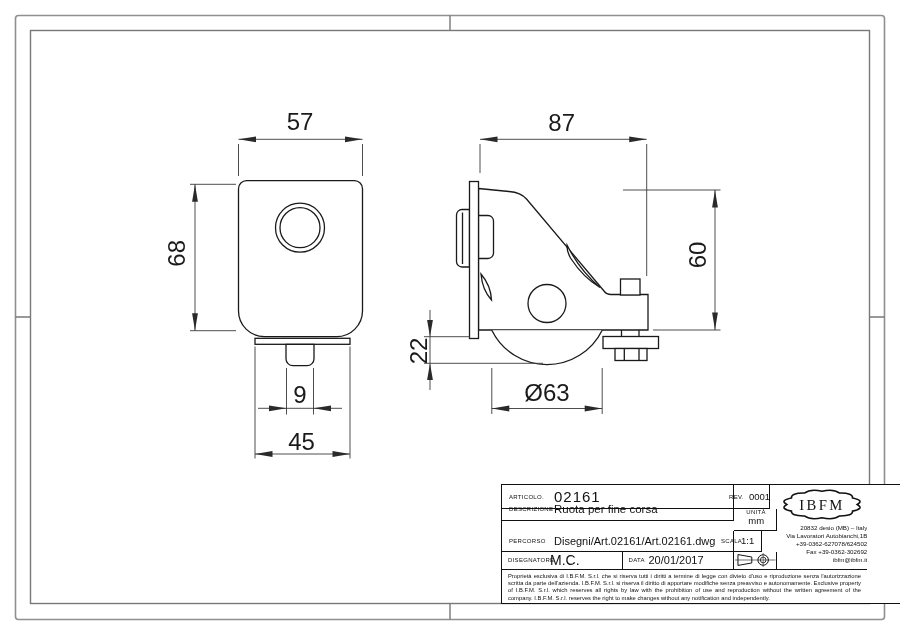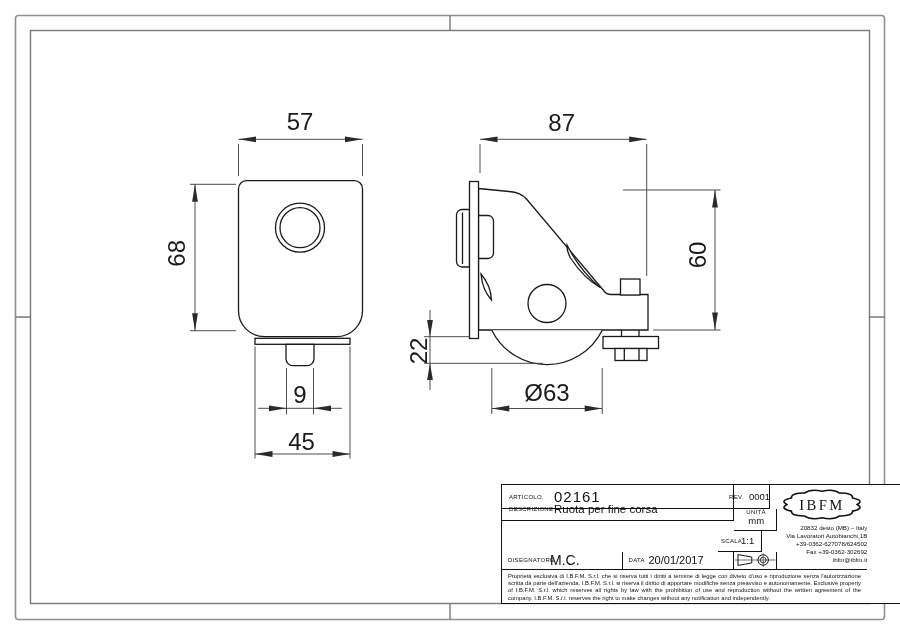--- a/index.html
+++ b/index.html
@@ -121,20 +121,24 @@
 <div class="titleblock">
 
   <div class="tb-cell colA br bb" style="left:0;top:0;width:231.5px;height:24px;">
     <span class="tb-label">ARTICOLO.</span>
     <span class="tb-val v-big">02161</span>
   </div>
   <div class="tb-cell colA br bb" style="left:0;top:14px;width:231.5px;height:21.5px;">
     <span class="tb-label">DESCRIZIONE</span>
     <span class="tb-val v-med">Ruota per fine corsa</span>
   </div>
+  <div class="tb-cell colA br bb" style="left:0;top:45.5px;width:231.5px;height:21px;">
+    <span class="tb-label">PERCORSO</span>
+    <span class="tb-val v-path">Disegni/Art.02161/Art.02161.dwg</span>
+  </div>
   <div class="tb-cell colA4 br bb" style="left:0;top:66.5px;width:120.5px;height:18.5px;">
     <span class="tb-label" style="width:42px;">DISEGNATORE</span>
     <span class="tb-val v-sm">M.C.</span>
   </div>
   <div class="tb-cell colA4 br bb" style="left:120.5px;top:66.5px;width:111px;height:18.5px;">
     <span class="tb-label" style="width:20px;">DATA</span>
     <span class="tb-val v-path">20/01/2017</span>
   </div>
 
   <div class="tb-cell colB br bb" style="left:224px;top:0;width:43.5px;height:24px;">

